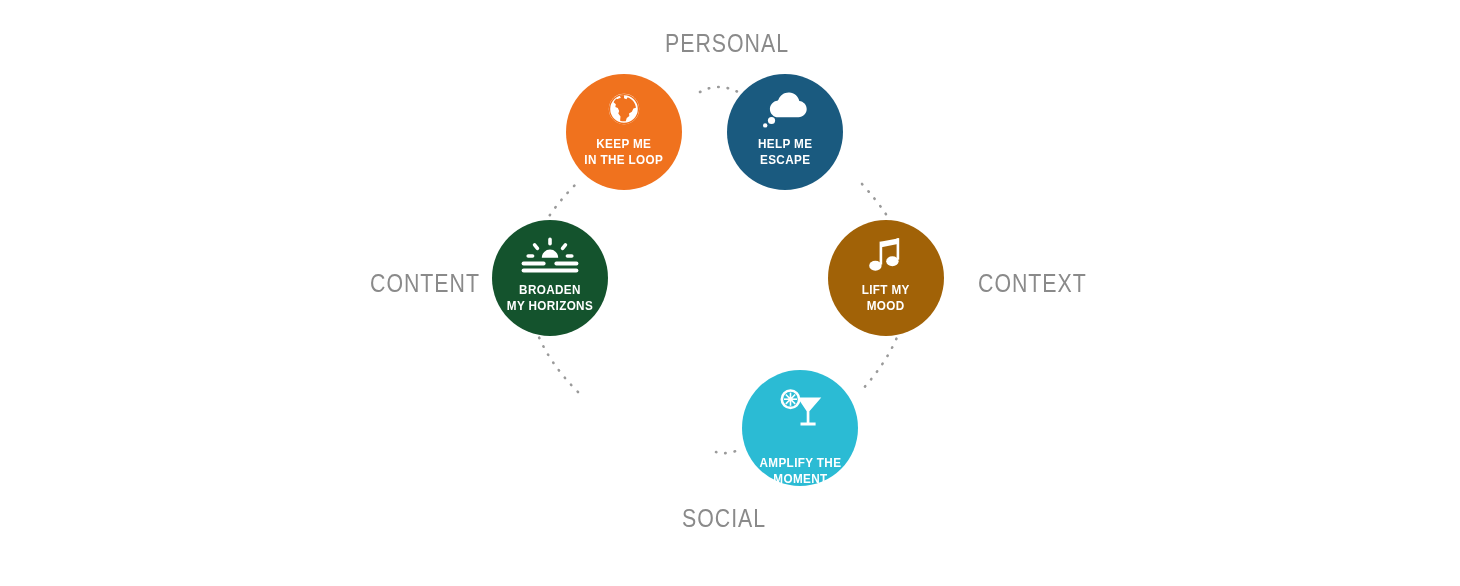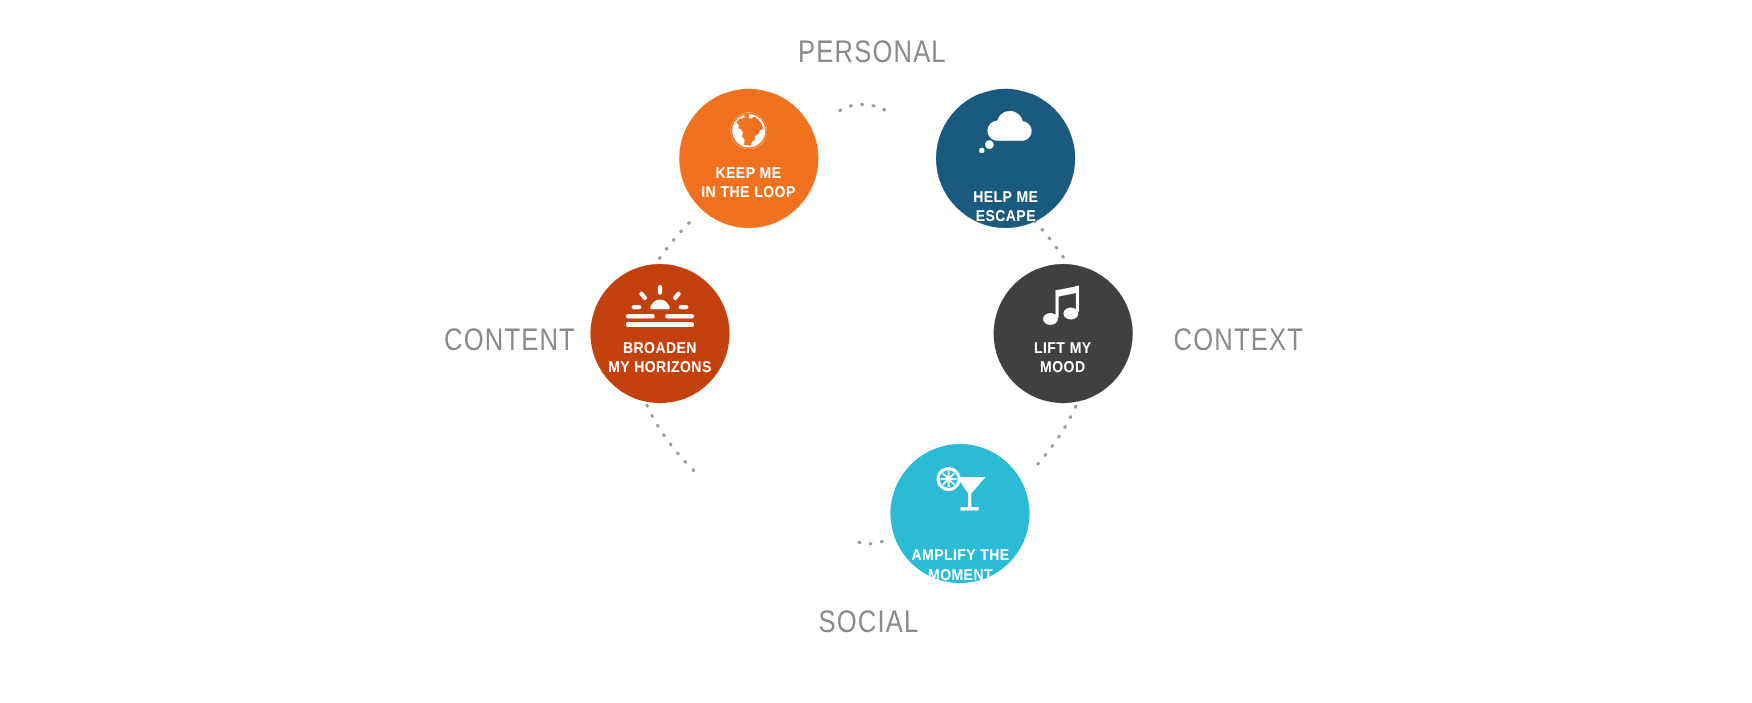--- a/index.html
+++ b/index.html
@@ -73,21 +73,21 @@
     font-weight: 700;
     text-transform: uppercase;
     margin-top: 6px;
     padding: 0 6px;
     transform: scaleX(0.9);
     font-family: "Liberation Sans Narrow", "Liberation Sans", sans-serif;
   }
 
   
   #node-keep-me-in-the-loop   { left: 566px; top: 74px;  width: 116px; height: 116px; }
-  #node-help-me-escape        { left: 780px; top: 74px;  width: 116px; height: 116px; gap: 20px; }
+  #node-help-me-escape        { left: 727px; top: 74px;  width: 116px; height: 116px; }
   #node-lift-my-mood          { left: 828px; top: 220px; width: 116px; height: 116px; }
   #node-amplify-the-moment    { left: 742px; top: 370px; width: 116px; height: 116px; justify-content: space-between; }
   #node-provide-social-currency { left: 575px; top: 370px; width: 119px; height: 119px; }
   #node-broaden-my-horizons   { left: 492px; top: 220px; width: 116px; height: 116px; }
 </style>
 </head>
 <body style="background: rgb(255, 255, 255);">
 
 <div id="diagram-root">
 
@@ -133,21 +133,21 @@
           <circle cx="7.2" cy="35.4" r="2.2"></circle>
         </g>
       </svg>
     </span>
     <span class="node-label">
       <span>HELP ME</span><br>
       <span>ESCAPE</span>
     </span>
   </div>
 
-  <div class="node" id="node-lift-my-mood" style="background: #404040;">
+  <div class="node" id="node-lift-my-mood" style="background: #a16207;">
     <span class="node-icon">
       <svg width="34" height="40" viewBox="0 0 34 40">
         <g fill="#fff">
           <path d="M12.5 5.6L30 2.2v5.6L12.5 11.2z"></path>
           <rect x="10.6" y="5.6" width="2.6" height="23"></rect>
           <rect x="27.6" y="2.2" width="2.6" height="21.5"></rect>
           <ellipse cx="6.4" cy="29.8" rx="6.2" ry="5"></ellipse>
           <ellipse cx="23.4" cy="25.2" rx="6.2" ry="5"></ellipse>
         </g>
       </svg>
@@ -174,21 +174,21 @@
         </g>
       </svg>
     </span>
     <span class="node-label">
       <span>AMPLIFY THE</span><br>
       <span>MOMENT</span>
     </span>
   </div>
 
 
-  <div class="node" id="node-broaden-my-horizons" style="background: #c2410c;">
+  <div class="node" id="node-broaden-my-horizons" style="background: #14532d;">
     <span class="node-icon">
       <svg width="62" height="40" viewBox="0 0 62 40">
         <g fill="#fff">
           <rect x="29.2" y="1.6" width="3.6" height="8" rx="1.8"></rect>
           <rect x="15.2" y="6.6" width="3.6" height="8" rx="1.8" transform="rotate(-40 17 10.6)"></rect>
           <rect x="43.2" y="6.6" width="3.6" height="8" rx="1.8" transform="rotate(40 45 10.6)"></rect>
           <rect x="7.4" y="18.2" width="8" height="3.6" rx="1.8"></rect>
           <rect x="46.6" y="18.2" width="8" height="3.6" rx="1.8"></rect>
           <path d="M31 13.6a8.2 8.2 0 00-8.2 8.2h16.4A8.2 8.2 0 0031 13.6z"></path>
           <rect x="2.6" y="25.6" width="24" height="3.8" rx="1.9"></rect>

